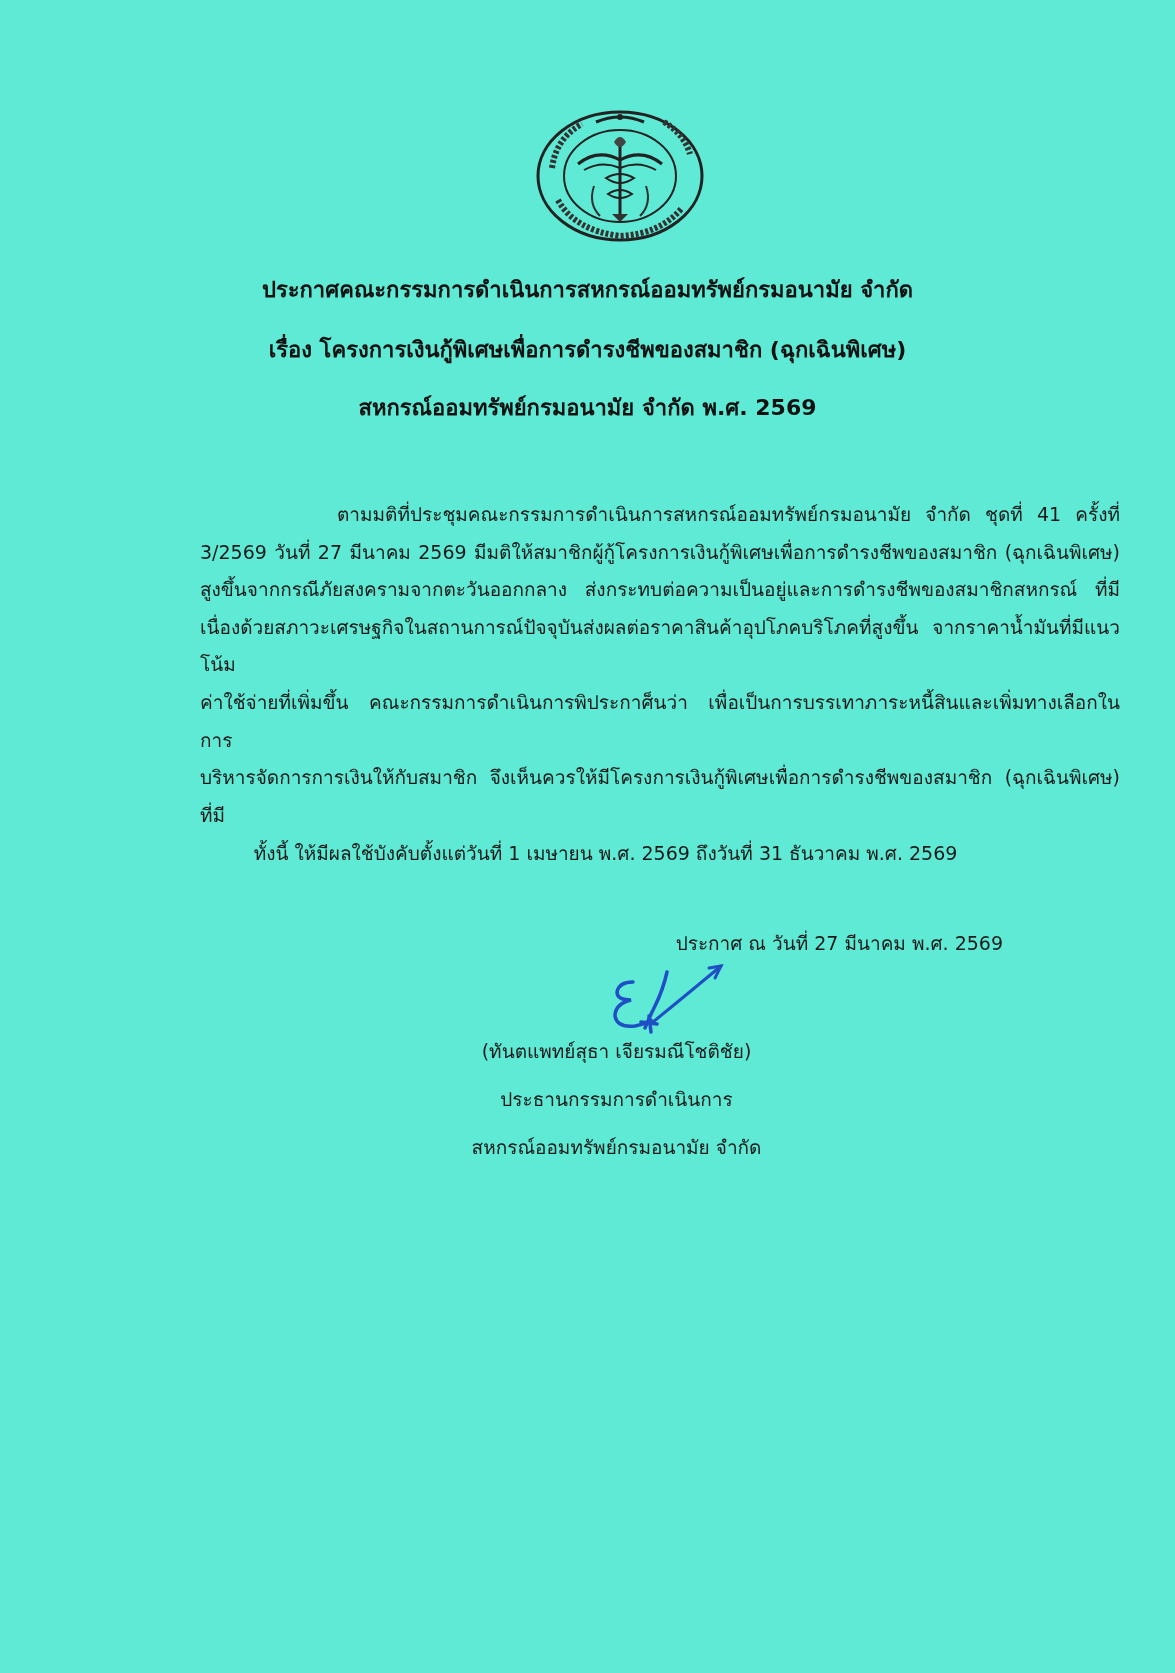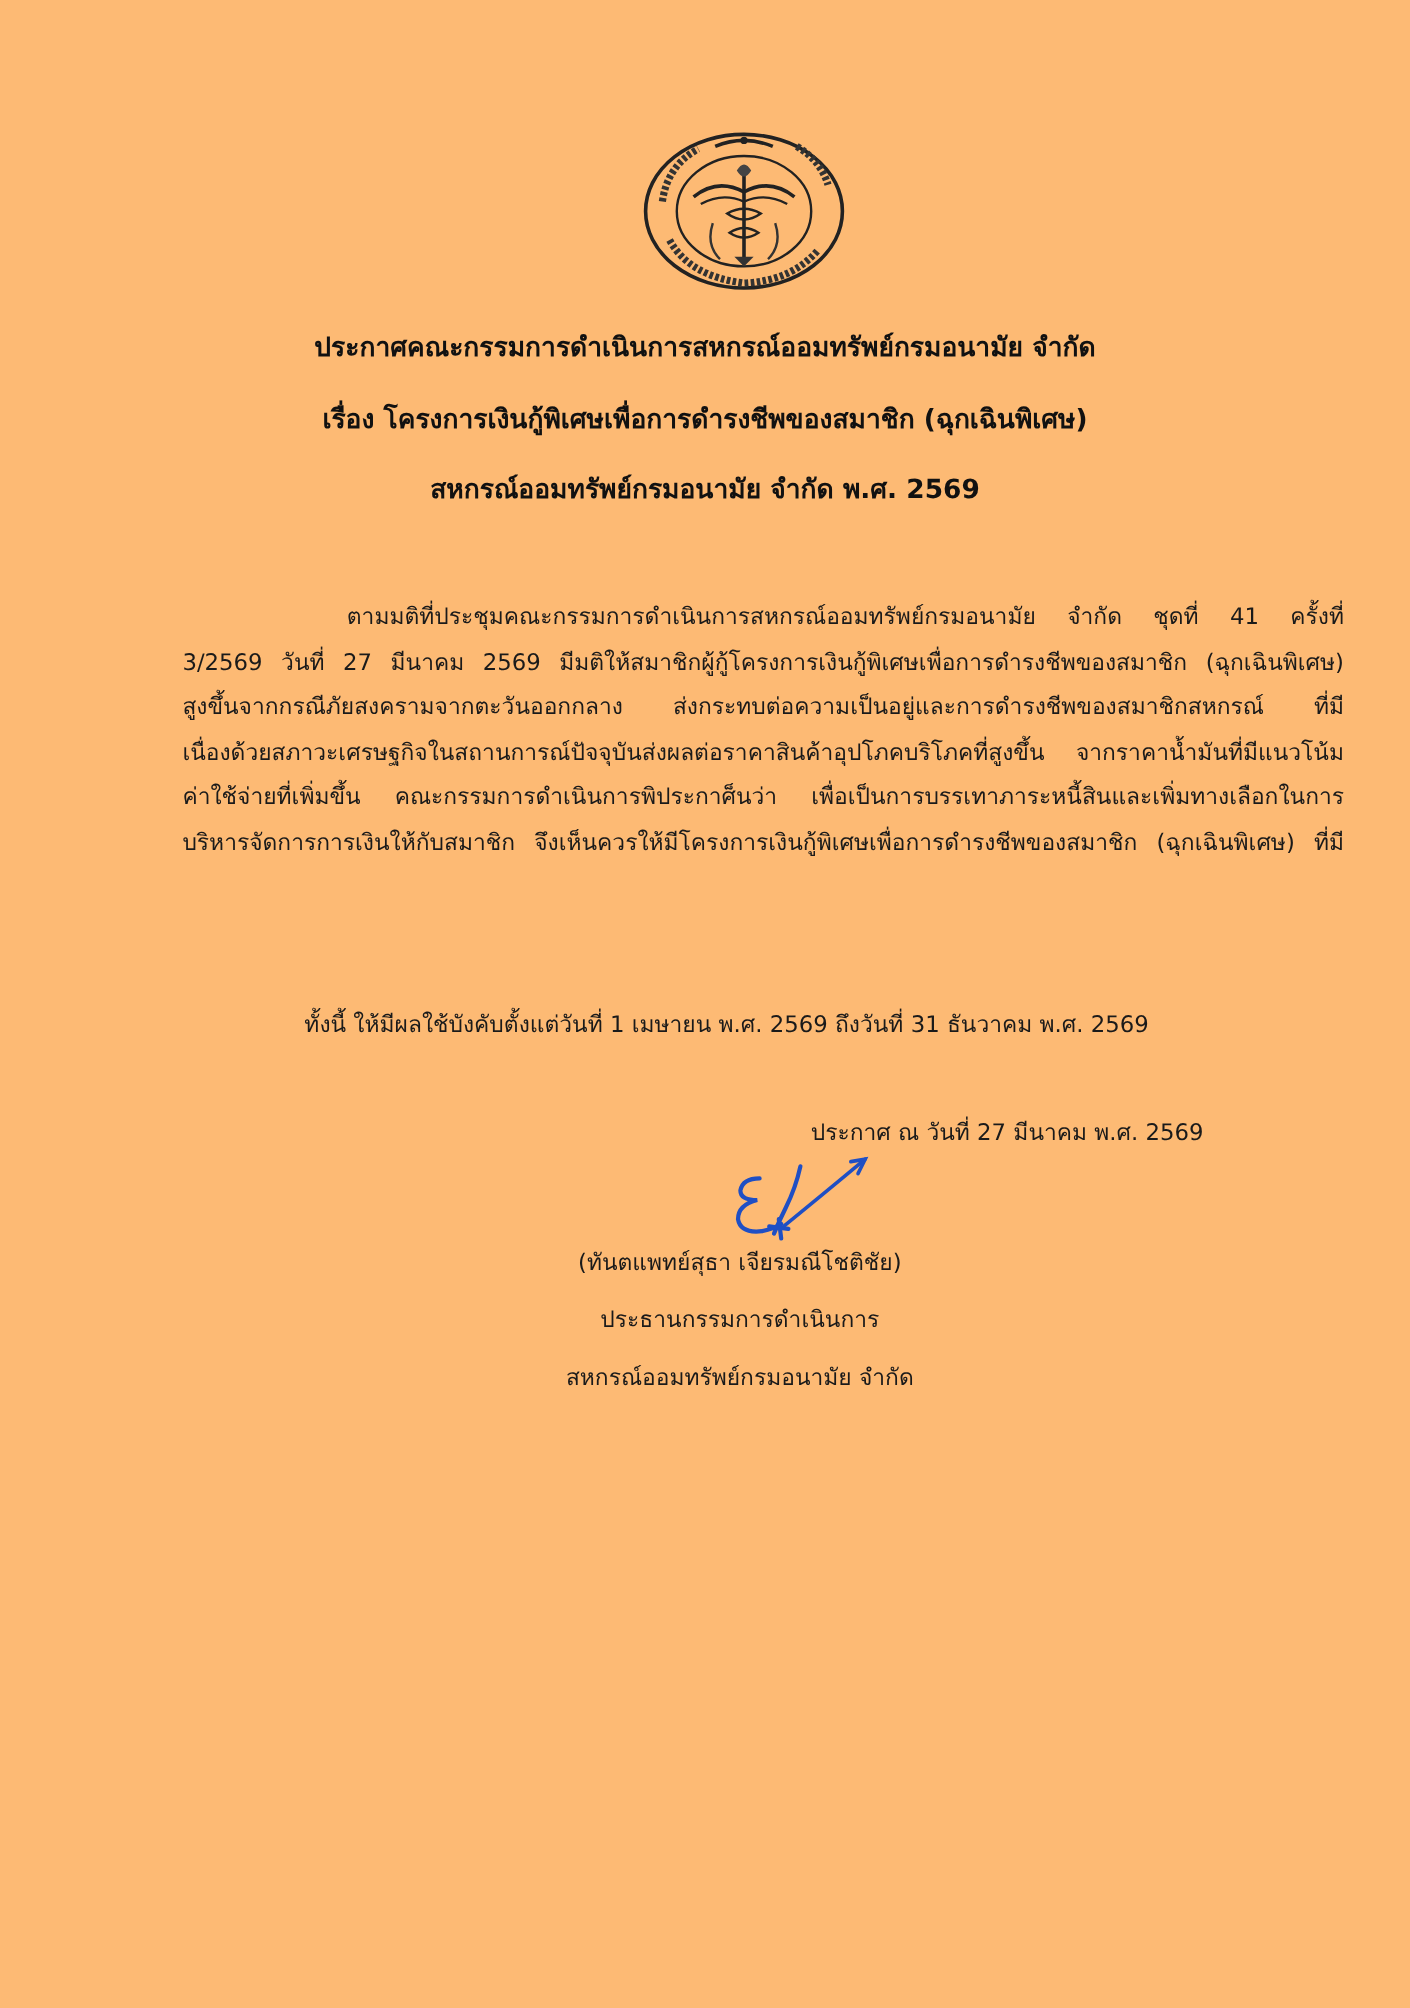--- a/index.html
+++ b/index.html
@@ -11,21 +11,21 @@
       width: 1175px;
       height: 1673px;
       position: relative;
       overflow: hidden;
       font-family: "DejaVu Sans", "Liberation Sans", sans-serif;
       color: #1a1a1a;
     }
     .page {
       position: absolute;
       inset: 0;
-      background: #fdba74;
+      background: #5eead4;
     }
     .seal {
       position: absolute;
       left: 534px;
       top: 108px;
       width: 172px;
       height: 136px;
     }
     .title-block {
       position: absolute;
@@ -46,20 +46,21 @@
       width: 968px;
       font-size: 19px;
       line-height: 37.6px;
       text-align: justify;
       text-align-last: left;
       color: #1a1a1a;
     }
     .body-line {
       display: block;
       white-space: nowrap;
+      margin-left: 48px;
     }
     .body-line.justify {
       text-align: justify;
       text-align-last: justify;
       white-space: normal;
     }
     .body-line.indent {
       padding-left: 137px;
     }
     .effective {

